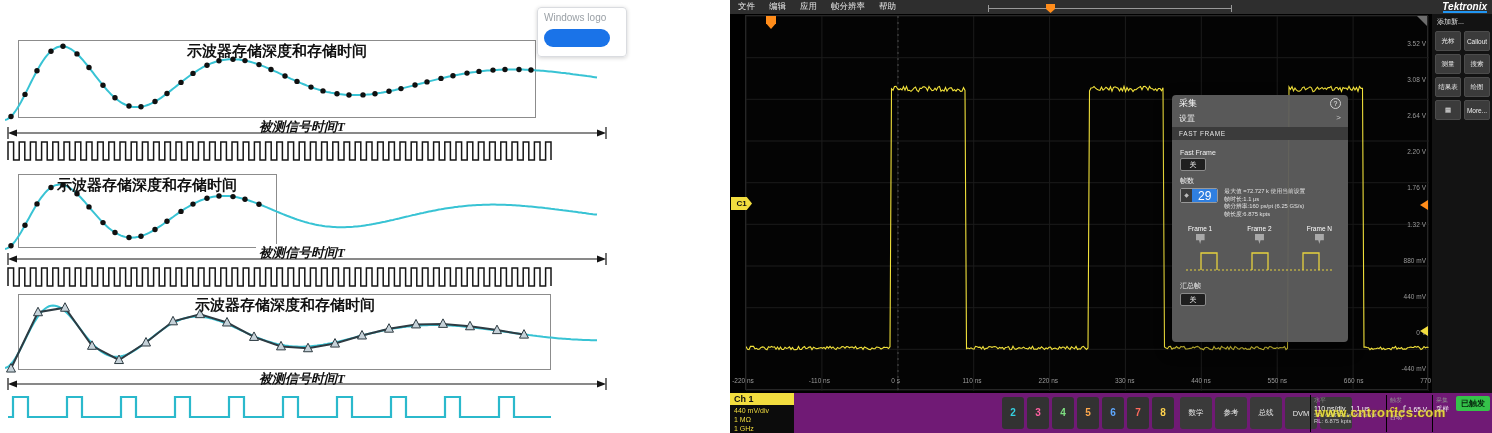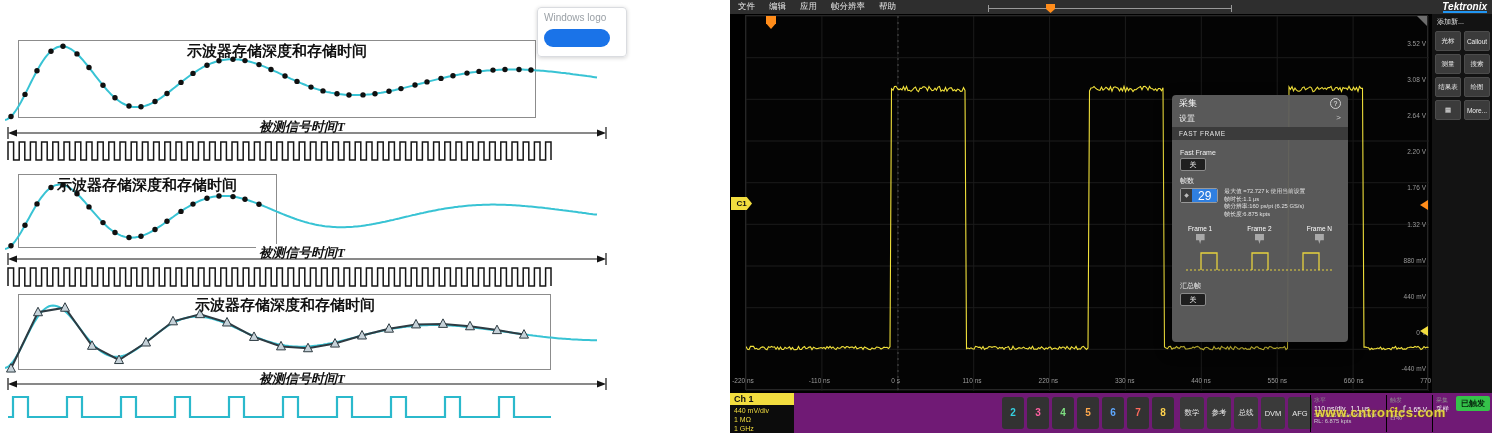--- a/index.html
+++ b/index.html
@@ -66,21 +66,21 @@
 .fpin{width:9px;height:10px;background:#a9a9a9;clip-path:polygon(0 0,100% 0,100% 62%,62% 62%,50% 100%,38% 62%,0 62%)}
 #framewave{display:block;margin:2px auto 0}
 
 .bottombar{position:absolute;left:0;top:393px;width:762px;height:40px;background:#701a75;z-index:7}
 .ch1{position:absolute;left:0;top:0;width:64px;height:40px}
 .ch1-head{height:12px;background:#f2dd3f;color:#111;font-size:9px;font-weight:700;padding:1px 4px}
 .ch1-body{height:28px;background:#0c0c0c;color:#f2dd3f;font-size:7px;line-height:9px;padding:1px 4px}
 .chbtns{position:absolute;left:272px;top:4px;display:flex;gap:3px}
 .chb{width:22px;height:32px;background:#323232;border-radius:3px;font-size:10px;font-weight:700;text-align:center;line-height:32px}
 .fnbtns{position:absolute;left:450px;top:4px;display:flex;gap:3px}
-.fnb{width:24px;height:32px;background:#3a3a3a;border-radius:3px;color:#e8e8e8;font-size:7.5px;display:flex;align-items:center;justify-content:center;white-space:nowrap}
+.fnb{width:32px;height:32px;background:#3a3a3a;border-radius:3px;color:#e8e8e8;font-size:7.5px;display:flex;align-items:center;justify-content:center;white-space:nowrap}
 .infobox{position:absolute;top:2px;height:37px;font-size:5.8px;color:#ccc;padding:1px 3px;border-left:1px solid #000}
 .hbox{left:580px;width:74px}
 .tbox{left:656px;width:44px}
 .abox{left:702px;width:22px}
 .boxlbl{font-size:6px;color:#8f8f8f}
 .hline1{font-size:7px;color:#fff;display:flex;gap:5px;white-space:nowrap}
 .hline2{font-size:5.8px;color:#ccc;white-space:nowrap}
 .tline{display:flex;gap:2px;align-items:center;font-size:6.5px;color:#fff;white-space:nowrap}
 .tsrc{color:#f2dd3f;font-weight:700}
 .tline2{font-size:6px;color:#ccc}

